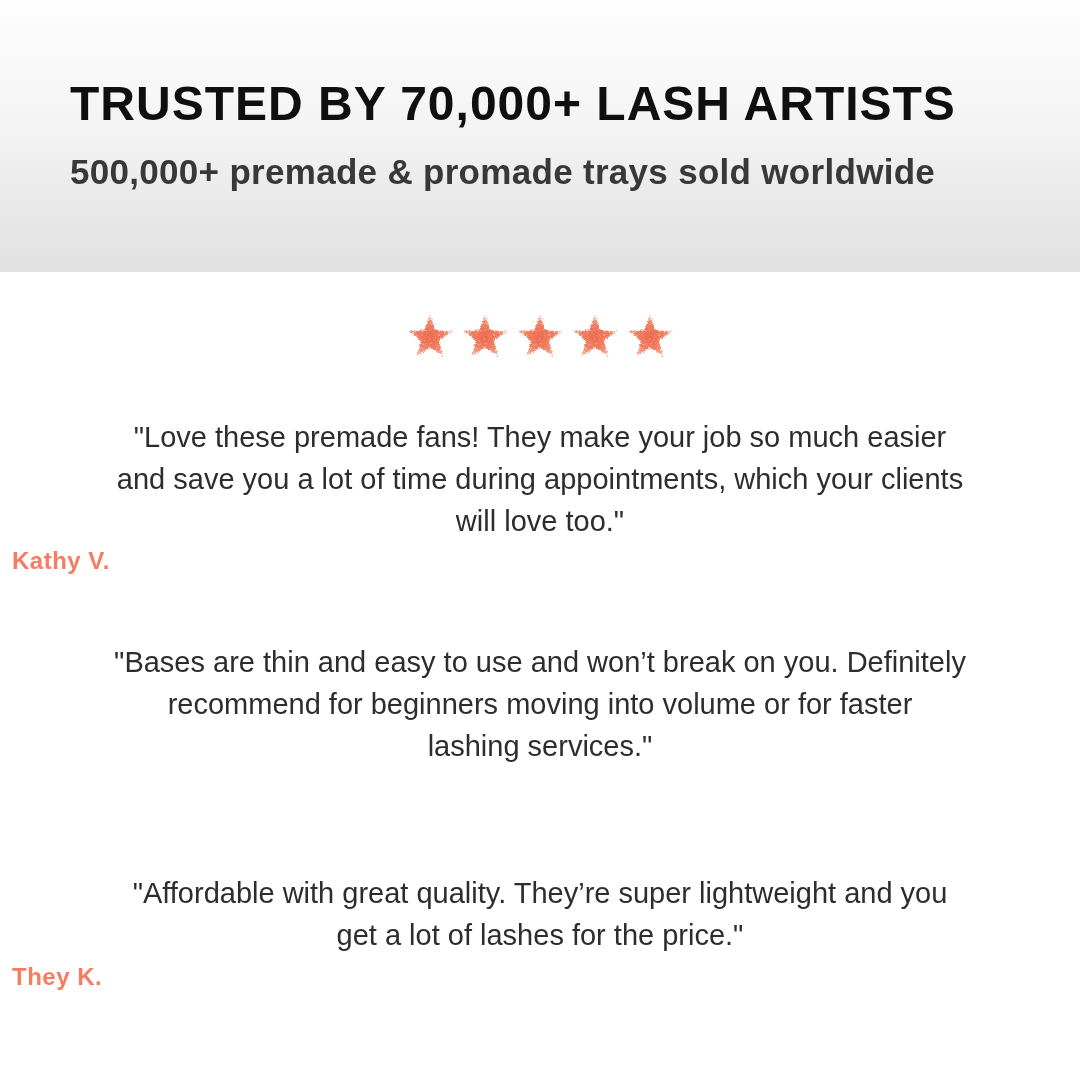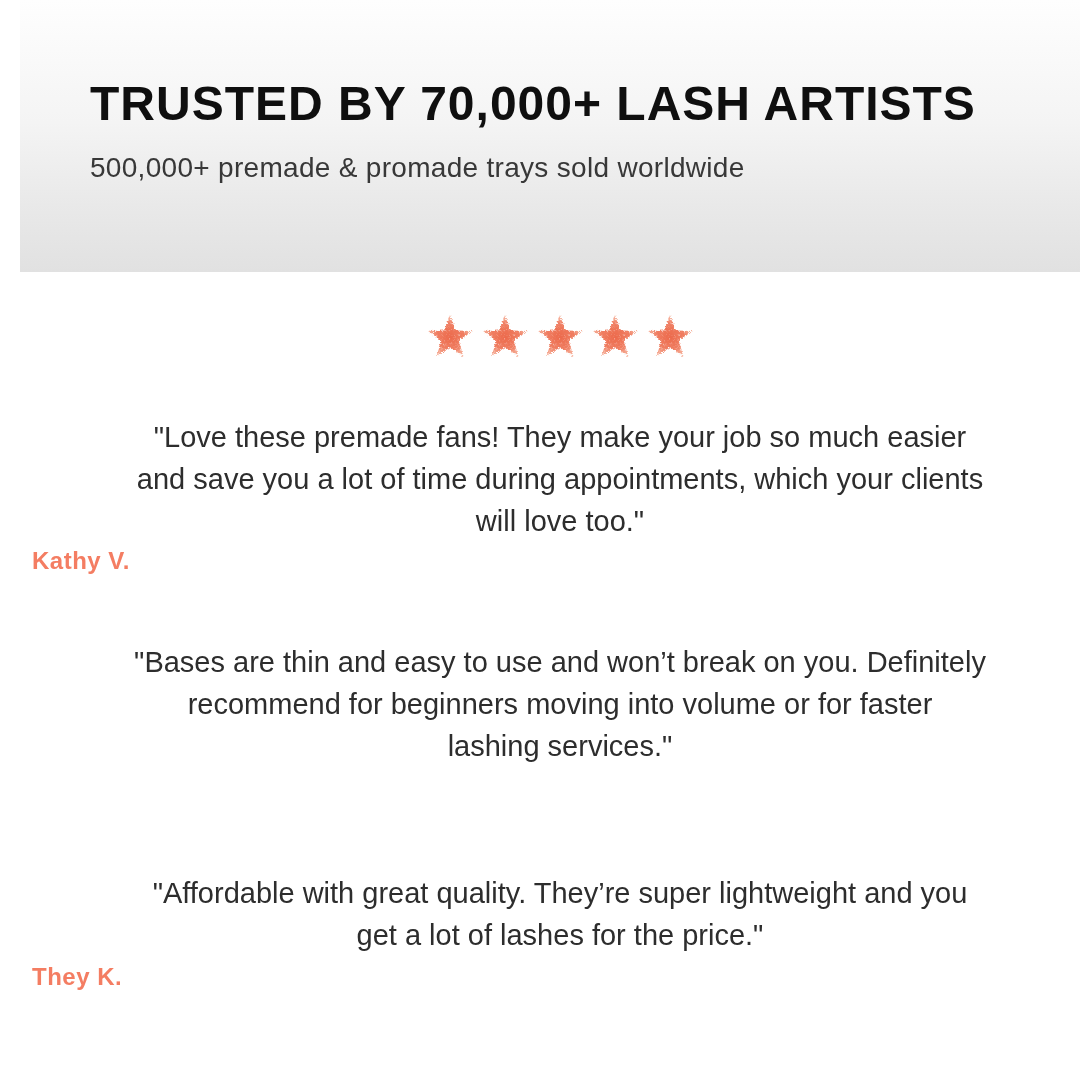--- a/index.html
+++ b/index.html
@@ -7,21 +7,20 @@
   body {
     font-family: "Liberation Sans", sans-serif;
     background: #ffffff;
     overflow: hidden;
   }
   .canvas {
     position: relative;
     width: 947px;
     height: 1080px;
     background: #ffffff;
-    margin-left: 20px;
   }
 
   
   .hero {
     position: absolute;
     left: 0; top: 0;
     width: 1080px;
     height: 272px;
     background: linear-gradient(180deg, #fefefe 0%, #f4f4f4 45%, #e9e9e9 75%, #e1e1e1 100%);
   }
@@ -32,22 +31,22 @@
     font-size: 48px;
     font-weight: bold;
     letter-spacing: 1px;
     color: #0f0f0f;
     white-space: nowrap;
   }
   .hero-subtitle {
     position: absolute;
     left: 70px;
     top: 152px;
-    font-size: 28px;
-    font-weight: 400;
+    font-size: 35px;
+    font-weight: 700;
     letter-spacing: 0.3px;
     color: #383838;
     white-space: nowrap;
   }
 
   
   .stars {
     position: absolute;
     left: 0;
     top: 312px;

